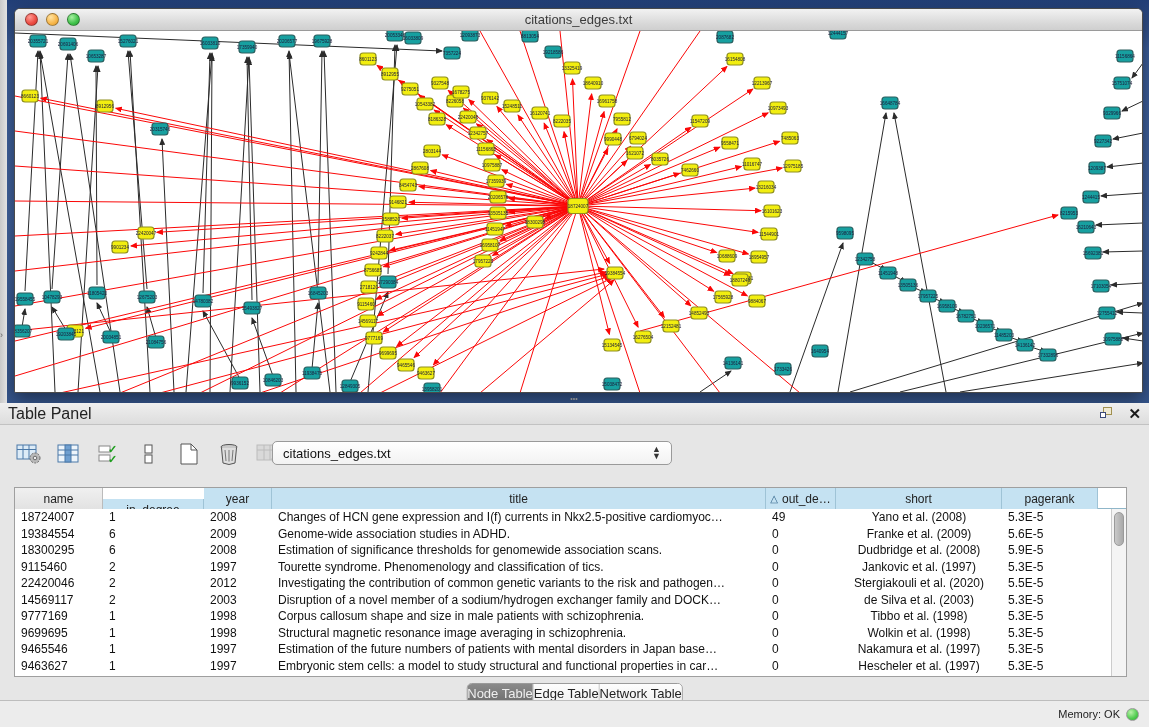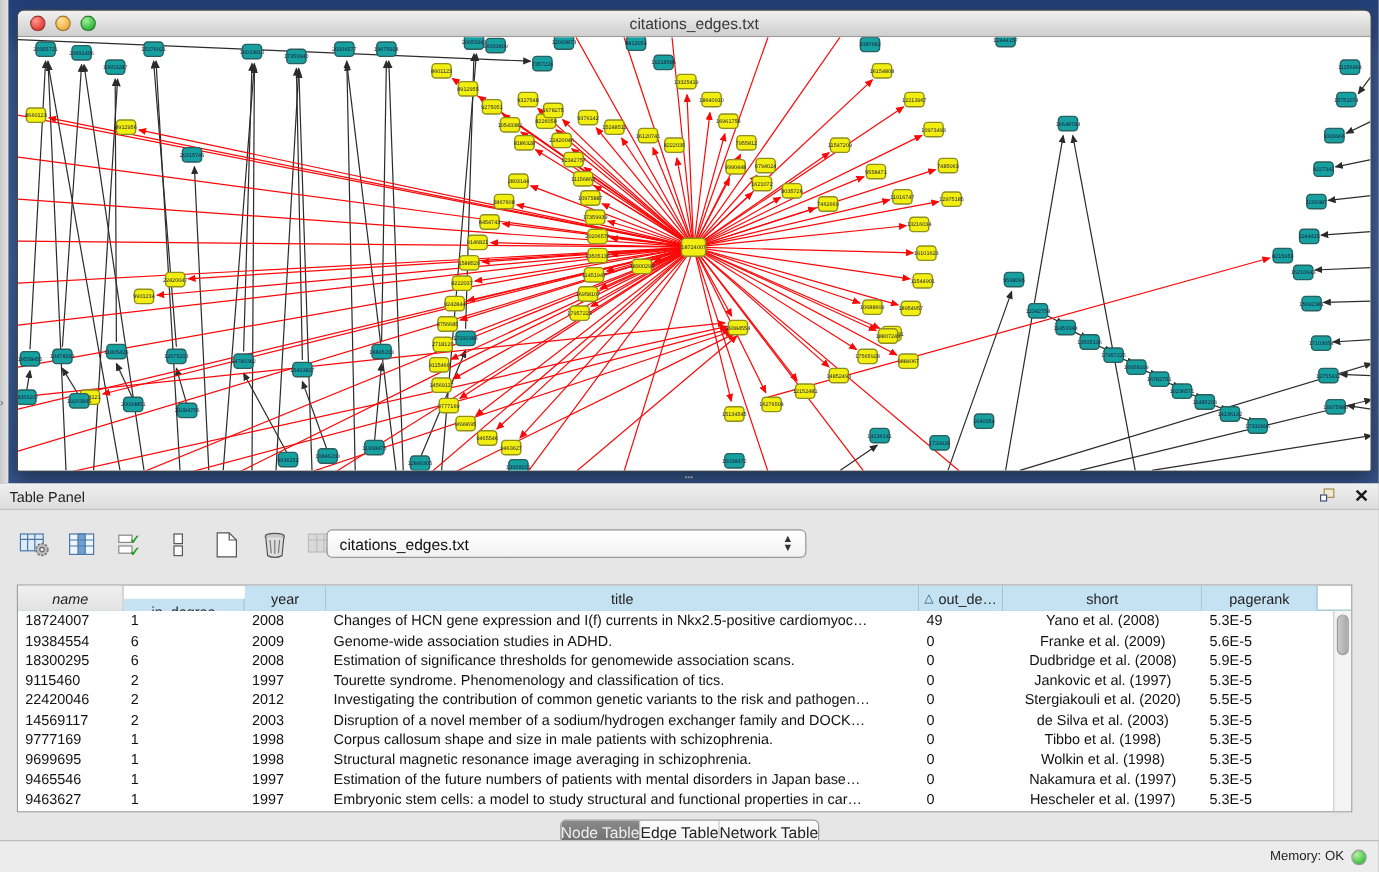--- a/index.html
+++ b/index.html
@@ -26,21 +26,21 @@
   .light.green{background:radial-gradient(circle at 35% 30%,#a6f0a0,#3fc149 60%,#2e9e38);}
   .net-canvas{position:absolute;left:0;top:22px;right:0;bottom:0;background:#fff;}
   .net-canvas svg{display:block;}
   .splitter-grip{position:absolute;left:567px;top:396px;width:14px;height:6px;color:#8a8a8a;
     font-size:7px;line-height:5px;text-align:center;z-index:6;}
 
   
   .table-panel{position:absolute;left:0;top:403px;width:1149px;height:297px;background:#e6e6e6;}
   .tp-header{height:22px;background:linear-gradient(180deg,#efefef,#ddd);
     border-bottom:1px solid #c2c2c2;display:flex;align-items:center;padding:0 8px;}
-  .tp-title{font-size:12px;color:#222;flex:1;}
+  .tp-title{font-size:16px;color:#222;flex:1;}
   .float-icon{width:14px;height:13px;position:relative;margin-right:14px;cursor:pointer;}
   .float-icon .sq1{position:absolute;left:3px;top:0;width:9px;height:8px;border:1px solid #a09050;background:#efe9d2;}
   .float-icon .sq2{position:absolute;left:0;top:5px;width:6px;height:6px;border:1px solid #3c4a78;background:#fff;}
   .close-x{font-size:15px;font-weight:bold;color:#1a1a1a;cursor:pointer;line-height:14px;}
   .tp-body{position:absolute;left:0;top:22px;right:0;bottom:0;background:#e6e6e6;}
   .toolbar{position:absolute;left:14px;top:14px;height:30px;display:flex;align-items:center;gap:10px;}
   .tool-btn{width:30px;height:28px;display:flex;align-items:center;justify-content:center;cursor:pointer;}
   .tool-btn svg{display:block;}
   .fx-label{font-size:15px;font-style:italic;color:#222;font-family:"Liberation Serif",serif;}
   .combo{position:absolute;left:272px;top:16px;width:400px;height:24px;background:linear-gradient(180deg,#fff,#f2f2f2);
@@ -893,21 +893,21 @@
         </div>
       </div>
 
       <div class="combo">
         <span class="combo-text">citations_edges.txt</span>
         <span class="combo-arrows">▲<br>▼</span>
       </div>
 
       <div class="table-wrap">
         <div class="thead" id="thead">
-            <div class="th gray" style="width: 88px; font-style: italic;">
+            <div class="th gray" style="width: 88px;">
               <span>name</span>
             </div>
             <div class="th" style="width: 101px; margin-top: 11px;">
               <span>in_degree</span>
             </div>
             <div class="th" style="width: 68px;">
               <span>year</span>
             </div>
             <div class="th" style="width: 494px;">
               <span>title</span>

